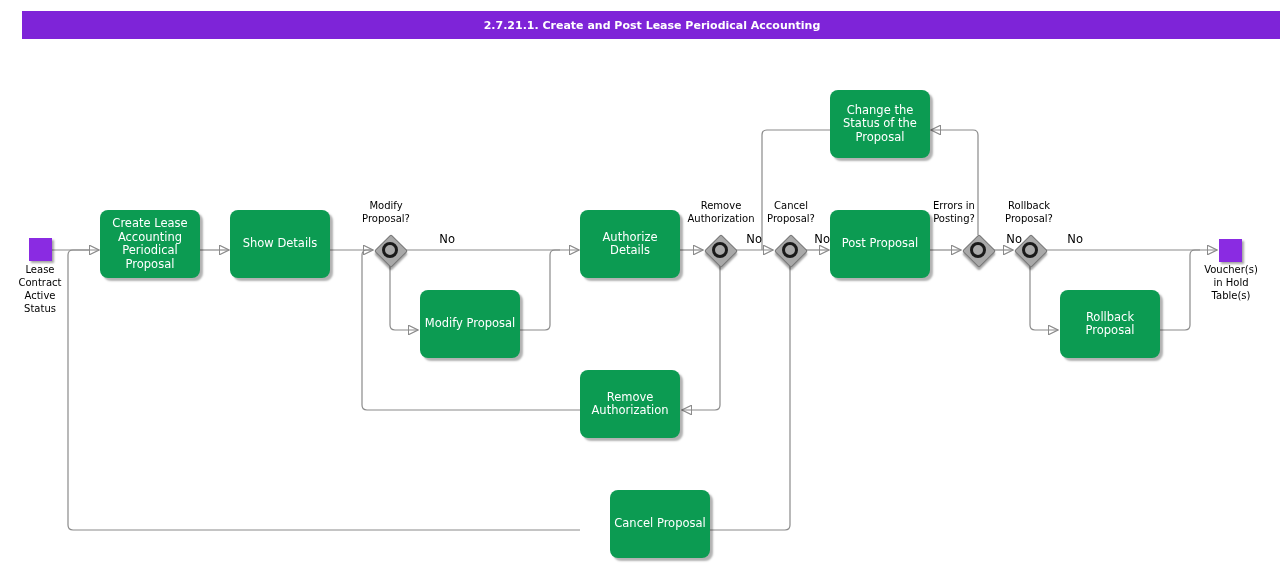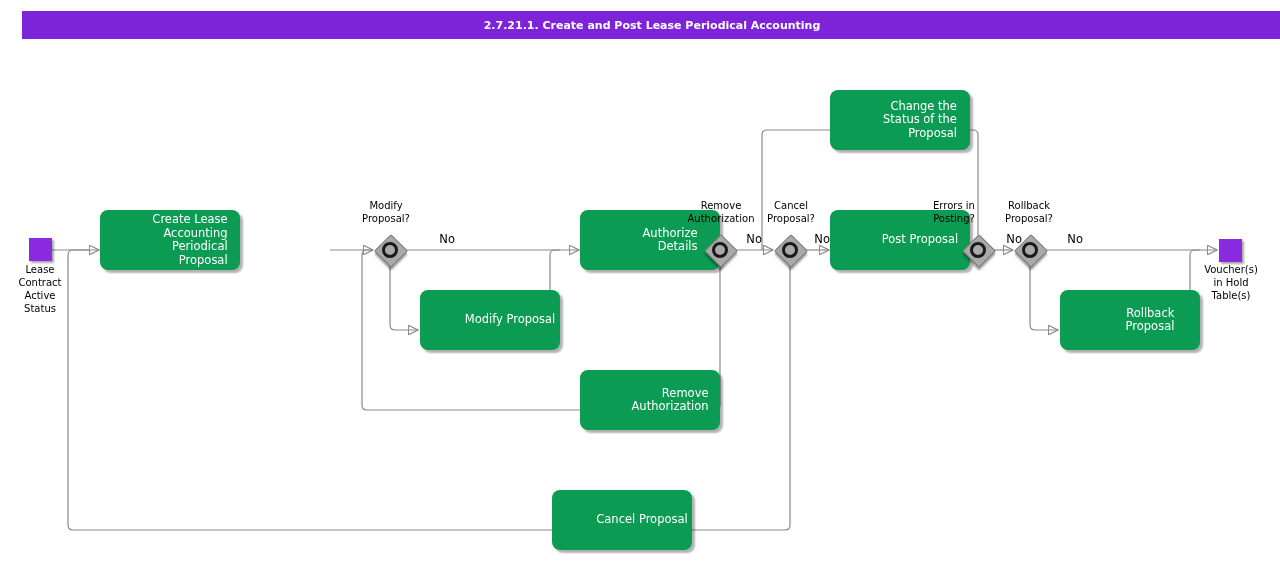--- a/index.html
+++ b/index.html
@@ -16,25 +16,25 @@
     font-family:"DejaVu Sans","Liberation Sans",sans-serif;overflow:hidden;
   }
   .titlebar{
     position:absolute;left:10px;top:11px;width:1260px;height:28px;
     background:var(--header-bg);color:#ffffff;font-size:11px;font-weight:bold;
     display:flex;align-items:center;justify-content:center;margin-left:12px;
   }
   #edges{position:absolute;left:0;top:0;width:1280px;height:580px;}
   #edges path{stroke:var(--line-gray);stroke-width:1.2;fill:none;}
   .task{
-    position:absolute;width:100px;height:60px;border-radius:8px;
+    position:absolute;width:100px;height:68px;border-radius:8px;
     background:var(--task-green);color:#ffffff;
     box-shadow:3px 3px 2px rgba(0,0,0,0.30);
-    display:flex;align-items:center;justify-content:center;text-align:right;
-    font-size:11.5px;line-height:13.5px;white-space:pre-line;cursor:pointer;padding-left:40px;
+    display:flex;align-items:center;justify-content:center;text-align:center;
+    font-size:11.5px;line-height:13.5px;white-space:pre-line;cursor:pointer;
   }
   .event{
     position:absolute;width:23px;height:23px;background:var(--event-purple);
     box-shadow:2px 2px 2px rgba(0,0,0,0.35);
   }
   .decision{position:absolute;width:30px;height:30px;}
   .decision .dshape{
     position:absolute;left:4px;top:4px;width:22px;height:22px;
     transform:rotate(45deg);background:var(--diamond-gray);
     border:1px solid #777777;border-radius:2px;
@@ -94,26 +94,27 @@
 Active
 Status</div>
   <div class="lbl" style="left:1191px;top:263px;width:80px">Voucher(s)
 in Hold
 Table(s)</div>
 
   <div class="task" style="left:100px;top:210px">Create Lease
 Accounting
 Periodical
 Proposal</div>
+  <div class="task" style="left:230px;top:210px">Show Details</div>
   <div class="task" style="left:420px;top:290px">Modify Proposal</div>
   <div class="task" style="left:580px;top:210px">Authorize
 Details</div>
   <div class="task" style="left:580px;top:370px">Remove
 Authorization</div>
-  <div class="task" style="left:552px;top:490px">Cancel Proposal</div>
+  <div class="task" style="left:610px;top:490px">Cancel Proposal</div>
   <div class="task" style="left:830px;top:210px">Post Proposal</div>
   <div class="task" style="left:830px;top:90px">Change the
 Status of the
 Proposal</div>
   <div class="task" style="left:1060px;top:290px">Rollback
 Proposal</div>
 
   <div class="decision" style="left:375px;top:235px">
     <div class="dshape"></div>
     <div class="dcircle"></div>

